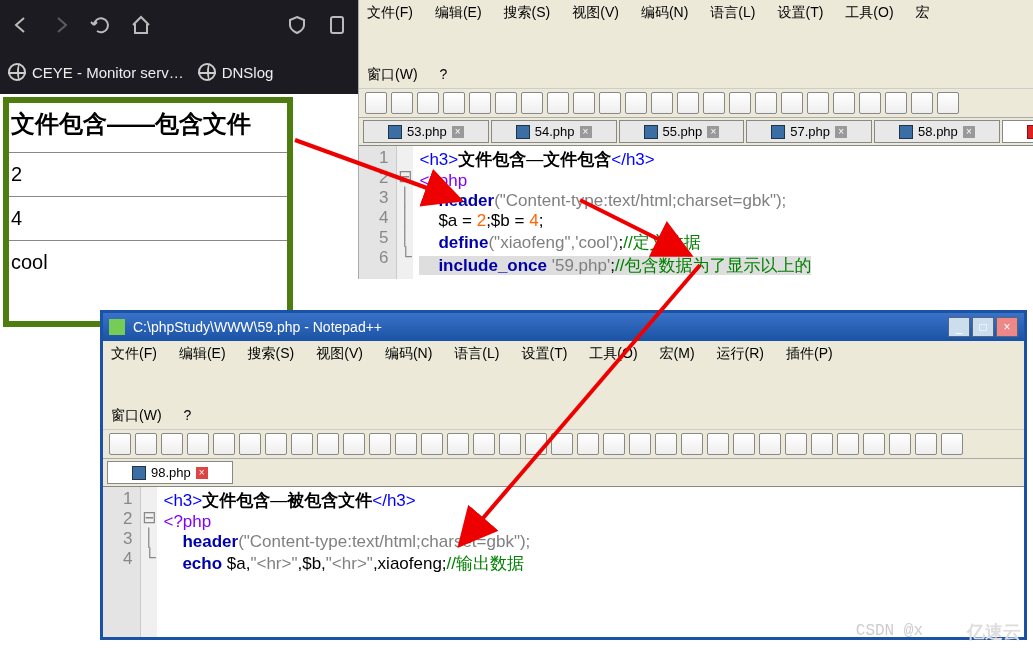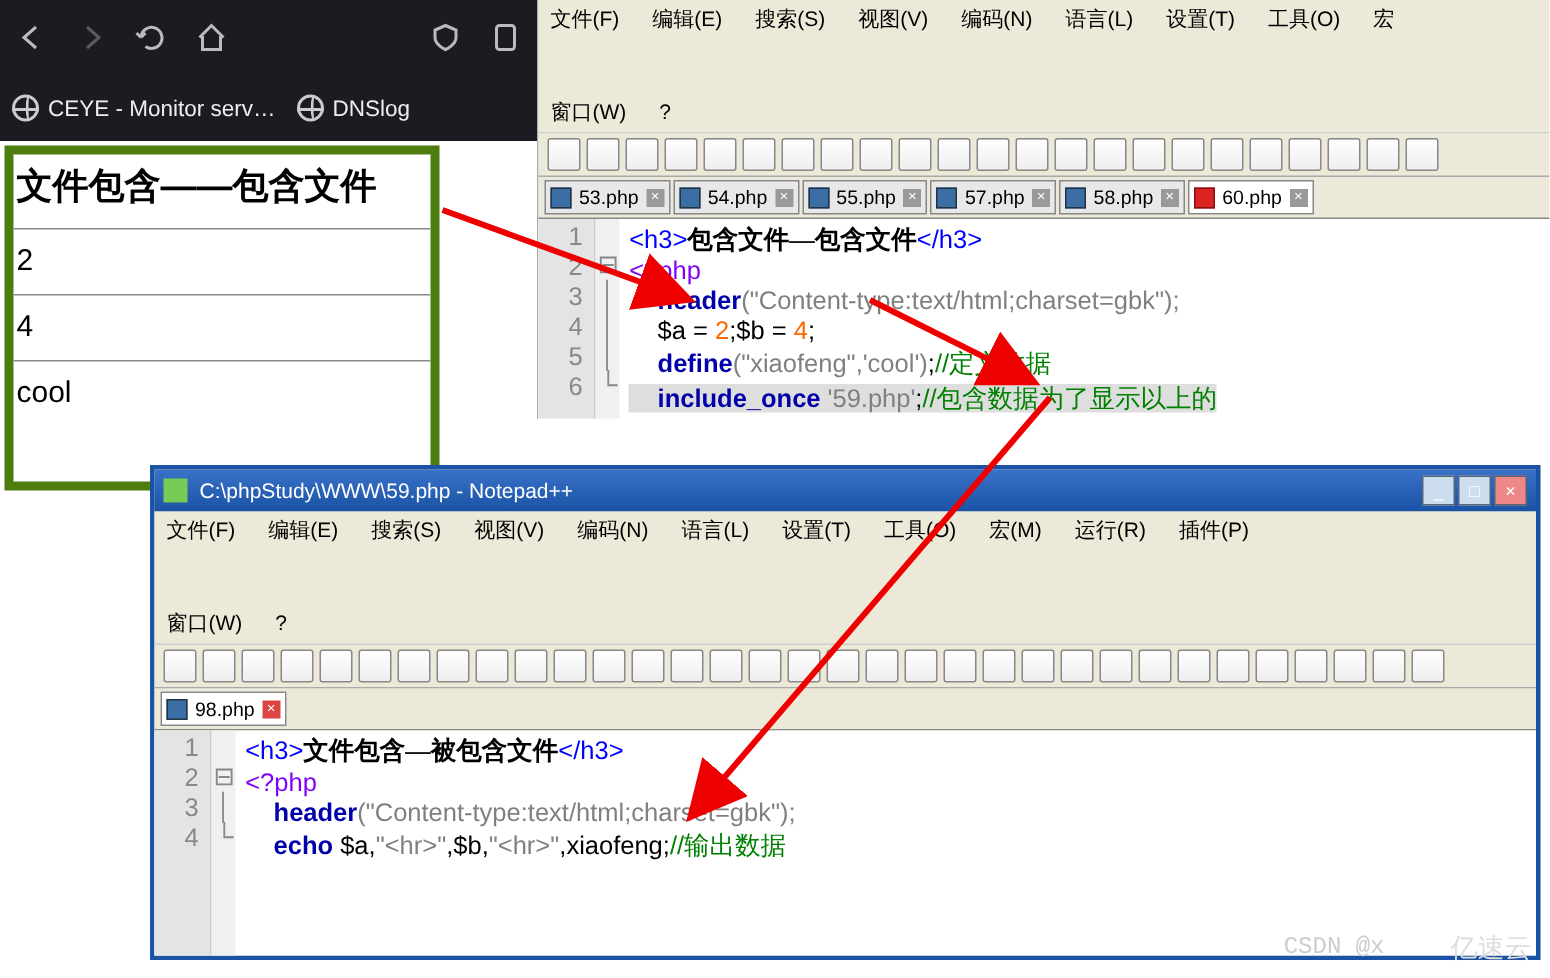--- a/index.html
+++ b/index.html
@@ -18,21 +18,21 @@
 .page-box { border: 6px solid #4d7c0f; margin: 3px 3px; padding: 0; width: 290px; height: 230px; background: #fff; }
 .page-box h2 { font-size: 24px; font-weight: bold; padding: 5px 2px 12px 2px; }
 .page-box .val { border-top: 1px solid #888; padding: 10px 2px; font-size: 20px; }
 
 
 .npp-top { position: absolute; left: 358px; top: 0; right: 0; border-left: 1px solid #aaa; }
 .npp-menu { background: #ece9d8; padding: 4px 8px; font-size: 14px; display: flex; flex-wrap: wrap; gap: 22px; border-bottom: 1px solid #ccc; }
 .npp-tools { background: #ece9d8; padding: 3px 6px; display: flex; gap: 4px; border-bottom: 1px solid #aaa; }
 .tool-ico { width: 22px; height: 22px; border: 1px solid #888; background: linear-gradient(#fff,#eee); border-radius: 2px; }
 .npp-tabs { background: #ece9d8; padding: 2px 4px; display: flex; gap: 2px; border-bottom: 1px solid #888; }
-.npp-tab { background: #e8e8e8; border: 1px solid #888; padding: 3px 3px; font-size: 13px; display: flex; align-items: center; gap: 5px; }
+.npp-tab { background: #e8e8e8; border: 1px solid #888; padding: 3px 24px; font-size: 13px; display: flex; align-items: center; gap: 5px; }
 .npp-tab.active { background: #fff; }
 .tab-save { width: 14px; height: 14px; background: #3a6ea5; border: 1px solid #234; }
 .tab-save.mod { background: #d22; border-color: #811; }
 .tab-close { width: 12px; height: 12px; background: #999; color: #fff; font-size: 10px; text-align: center; line-height: 11px; }
 
 .editor { background: #fff; font-family: Consolas, monospace; font-size: 17px; display: flex; }
 .gutter { background: #e4e4e4; color: #888; text-align: right; padding: 2px 8px 2px 20px; border-right: 1px solid #ccc; white-space: pre; }
 .code { padding: 2px 6px; white-space: pre; }
 .fold { background: #f0f0f0; width: 16px; color: #888; white-space: pre; text-align: center; }
 .hl { background: #dedede; }
@@ -48,21 +48,21 @@
 
 
 .npp-win2 { position: absolute; left: 100px; top: 310px; width: 927px; border: 3px solid #1a52a5; background: #ece9d8; }
 .titlebar { background: linear-gradient(#3a72c8,#1a52a5); color: #fff; padding: 4px 6px; display: flex; align-items: center; gap: 8px; font-size: 14px; }
 .titlebar .winbtns { margin-left: auto; display: flex; gap: 2px; }
 .winbtn { width: 22px; height: 20px; background: #cde; border: 1px solid #567; text-align: center; font-size: 12px; line-height: 18px; }
 
 .arrow { position: absolute; pointer-events: none; }
 
 .watermark1 { position: absolute; right: 110px; bottom: 12px; color: #ccc; font-size: 16px; font-family: Liberation Mono, monospace; }
-.watermark2 { position: absolute; right: 12px; bottom: 8px; color: #ddd; font-size: 18px; font-weight: normal; }
+.watermark2 { position: absolute; right: 12px; bottom: 8px; color: #ddd; font-size: 18px; font-weight: bold; }
 </style>
 </head>
 <body>
 
 <div class="browser">
   <div class="browser-bar">
     <svg width="22" height="22">
         <path d="M14 4 L6 11 L14 18" stroke-width="2"></path>
       </svg>
     <svg width="22" height="22" style="opacity:.4">
@@ -178,21 +178,21 @@
 3
 4
 5
 6</div>
     <div class="fold"> 
 ⊟
 │
 │
 │
 └</div>
-    <div class="code"><span class="tk-tag">&lt;h3&gt;</span><span class="tk-txt">包含文件—包含文件</span><span class="tk-tag">&lt;/h3&gt;</span>
+    <div class="code"><span class="tk-tag">&lt;h3&gt;</span><span class="tk-txt">文件包含—文件包含</span><span class="tk-tag">&lt;/h3&gt;</span>
 <span class="tk-op">&lt;?php</span>
     <span class="tk-kw">header</span><span class="tk-str">("Content-type:text/html;charset=gbk");</span>
     <span class="tk-var">$a = </span><span class="tk-num">2</span><span class="tk-var">;$b = </span><span class="tk-num">4</span><span>;</span>
     <span class="tk-kw">define</span><span class="tk-str">("xiaofeng",'cool')</span><span>;</span><span class="tk-cmt">//定义数据</span>
 <span class="hl">    <span class="tk-kw">include_once</span><span class="tk-str"> '59.php'</span><span>;</span><span class="tk-cmt">//包含数据为了显示以上的</span></span></div>
   </div>
 </div>
 
 <div class="npp-win2">
   <div class="titlebar">

